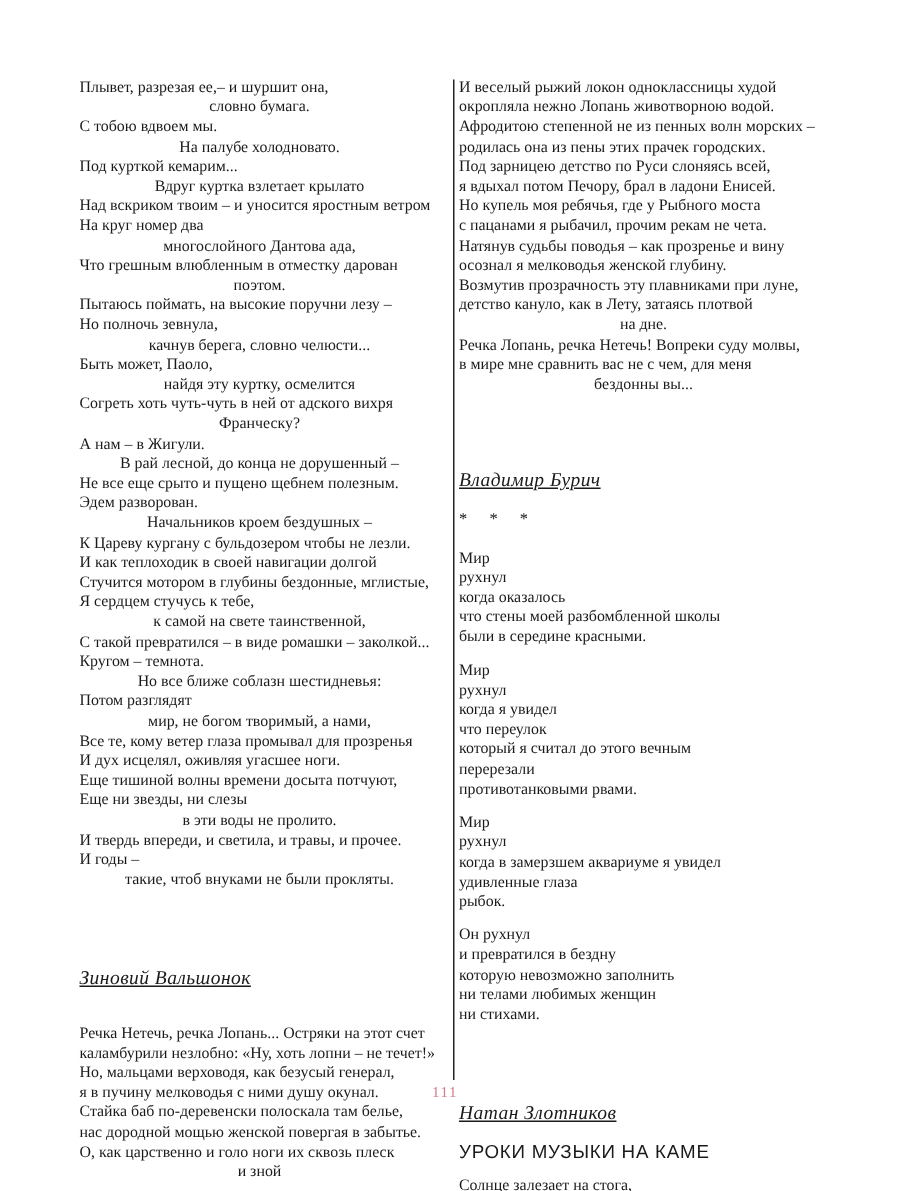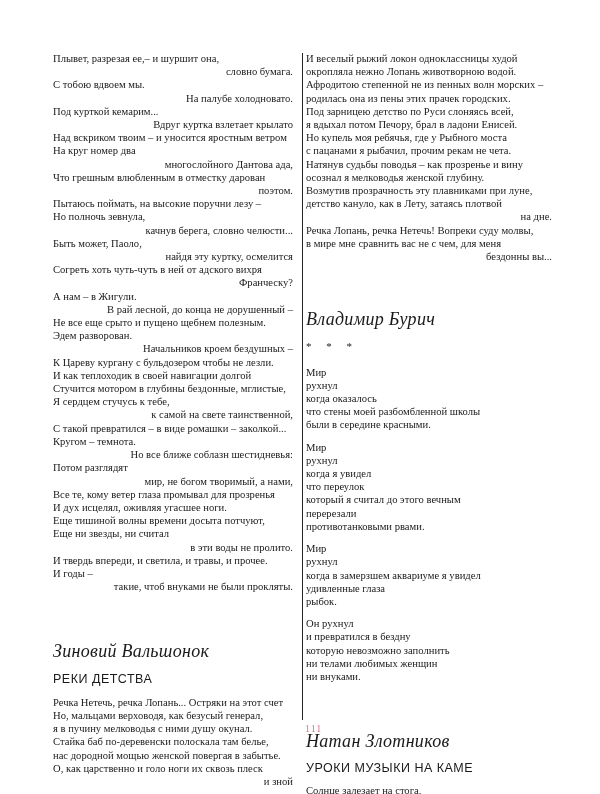--- a/index.html
+++ b/index.html
@@ -3,26 +3,26 @@
 <meta charset="utf-8">
 <style>
   html, body { margin: 0; padding: 0; background: #ffffff; }
   body { width: 600px; height: 794px; position: relative; overflow: hidden;
          font-family: "Liberation Serif", "DejaVu Serif", serif; color: #1a1a1a; }
   .col { position: absolute; top: 52px; font-size: 10.6px; line-height: 13.2px; }
   #left { left: 53px; width: 240px; }
   #right { left: 306px; width: 246px; }
   .divider { position: absolute; left: 302px; top: 53px; width: 1px; height: 667px; background: #222; }
   .ln { white-space: pre; display: block; }
-  .r { text-align: right; }
+  .r { text-align: center; }
   .stanza-gap { height: 9px; }
-  .author { font-style: italic; font-size: 18px; letter-spacing: 0.3px; }
+  .author { font-style: italic; font-size: 13px; letter-spacing: 0.3px; text-decoration: underline; }
   .title { font-family: "Liberation Sans", "DejaVu Sans", sans-serif; font-size: 12.5px; letter-spacing: 0.5px; }
   .stars { font-size: 11px; letter-spacing: 6px; }
-  .pagenum { position: absolute; left: 305px; top: 723px; font-size: 10px; color: #d77a8c; letter-spacing: 1px; }
+  .pagenum { position: absolute; left: 288px; top: 723px; font-size: 10px; color: #d77a8c; letter-spacing: 1px; }
 </style>
 </head>
 <body>
 
 <div class="divider"></div>
 
 <div id="left" class="col">
   <div id="left-cont">
       <span class="ln">Плывет, разрезая ее,– и шуршит она,</span>
       <span class="ln r">словно бумага.</span>
@@ -53,33 +53,33 @@
       <span class="ln">Я сердцем стучусь к тебе,</span>
       <span class="ln r">к самой на свете таинственной,</span>
       <span class="ln">С такой превратился – в виде ромашки – заколкой...</span>
       <span class="ln">Кругом – темнота.</span>
       <span class="ln r">Но все ближе соблазн шестидневья:</span>
       <span class="ln">Потом разглядят</span>
       <span class="ln r">мир, не богом творимый, а нами,</span>
       <span class="ln">Все те, кому ветер глаза промывал для прозренья</span>
       <span class="ln">И дух исцелял, оживляя угасшее ноги.</span>
       <span class="ln">Еще тишиной волны времени досыта потчуют,</span>
-      <span class="ln">Еще ни звезды, ни считал</span>
+      <span class="ln">Еще ни звезды, ни слезы</span>
       <span class="ln r">в эти воды не пролито.</span>
       <span class="ln">И твердь впереди, и светила, и травы, и прочее.</span>
       <span class="ln">И годы –</span>
       <span class="ln r">такие, чтоб внуками не были прокляты.</span>
     </div>
   <div style="height:52px"></div>
   <div class="author">Зиновий Вальшонок</div>
   <div style="height:14px"></div>
-  <div class="title">РЕКИ ДЕТСТВА</div>
   <div style="height:10px"></div>
   <div id="left-poem">
       <span class="ln">Речка Нетечь, речка Лопань... Остряки на этот счет</span>
+      <span class="ln">каламбурили незлобно: «Ну, хоть лопни – не течет!»</span>
       <span class="ln">Но, мальцами верховодя, как безусый генерал,</span>
       <span class="ln">я в пучину мелководья с ними душу окунал.</span>
       <span class="ln">Стайка баб по-деревенски полоскала там белье,</span>
       <span class="ln">нас дородной мощью женской повергая в забытье.</span>
       <span class="ln">О, как царственно и голо ноги их сквозь плеск</span>
       <span class="ln r">и зной</span>
     </div>
 </div>
 
 <div id="right" class="col">
@@ -131,21 +131,21 @@
         <span class="ln">когда в замерзшем аквариуме я увидел</span>
         <span class="ln">удивленные глаза</span>
         <span class="ln">рыбок.</span>
       </div>
       <div class="stanza-gap"></div>
       <div>
         <span class="ln">Он рухнул</span>
         <span class="ln">и превратился в бездну</span>
         <span class="ln">которую невозможно заполнить</span>
         <span class="ln">ни телами любимых женщин</span>
-        <span class="ln">ни внуками.</span>
+        <span class="ln">ни стихами.</span>
       </div>
     </div>
   <div style="height:52px"></div>
   <div class="author">Натан Злотников</div>
   <div style="height:14px"></div>
   <div class="title">УРОКИ МУЗЫКИ НА КАМЕ</div>
   <div style="height:8px"></div>
   <div id="right-poem2">
       <span class="ln">Солнце залезает на стога,</span>
     </div>

